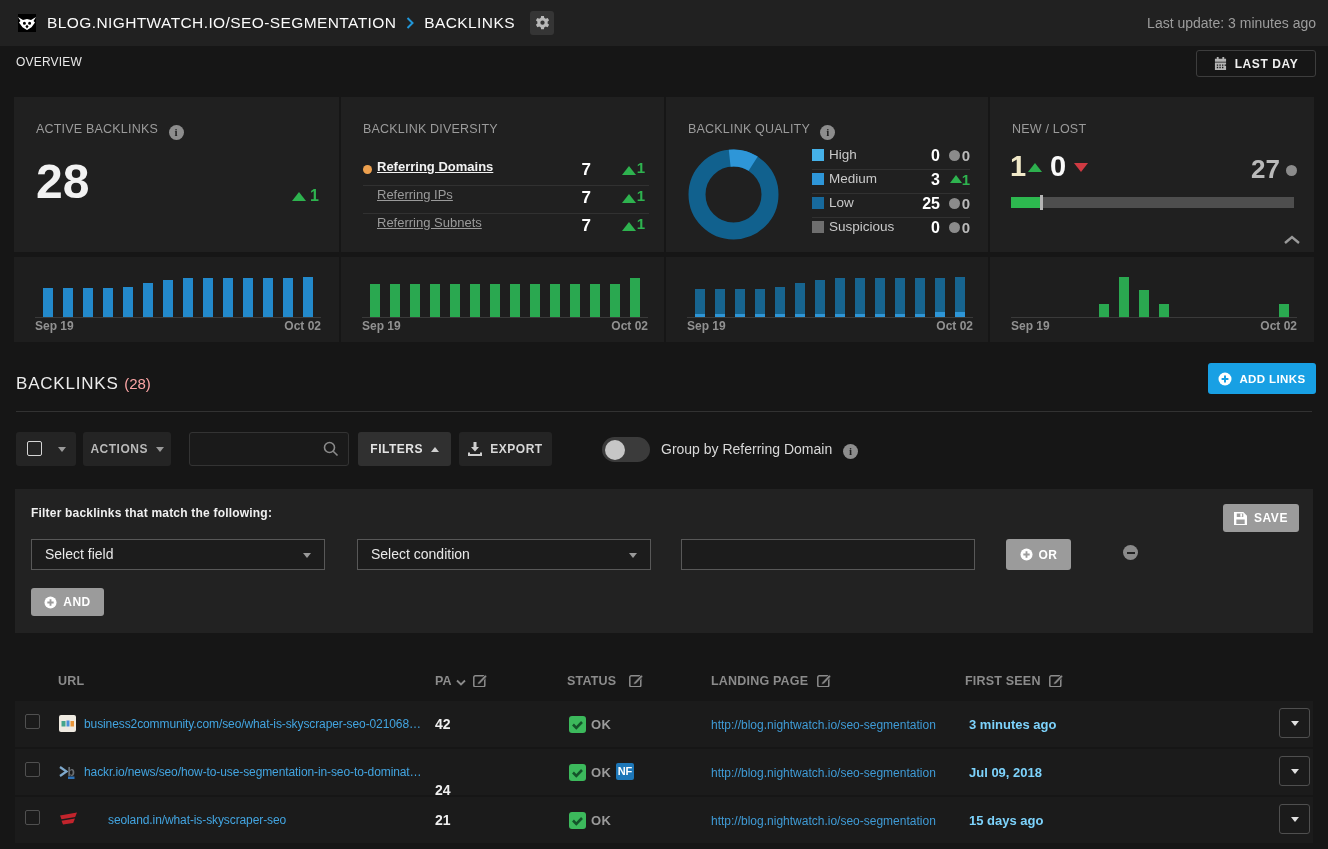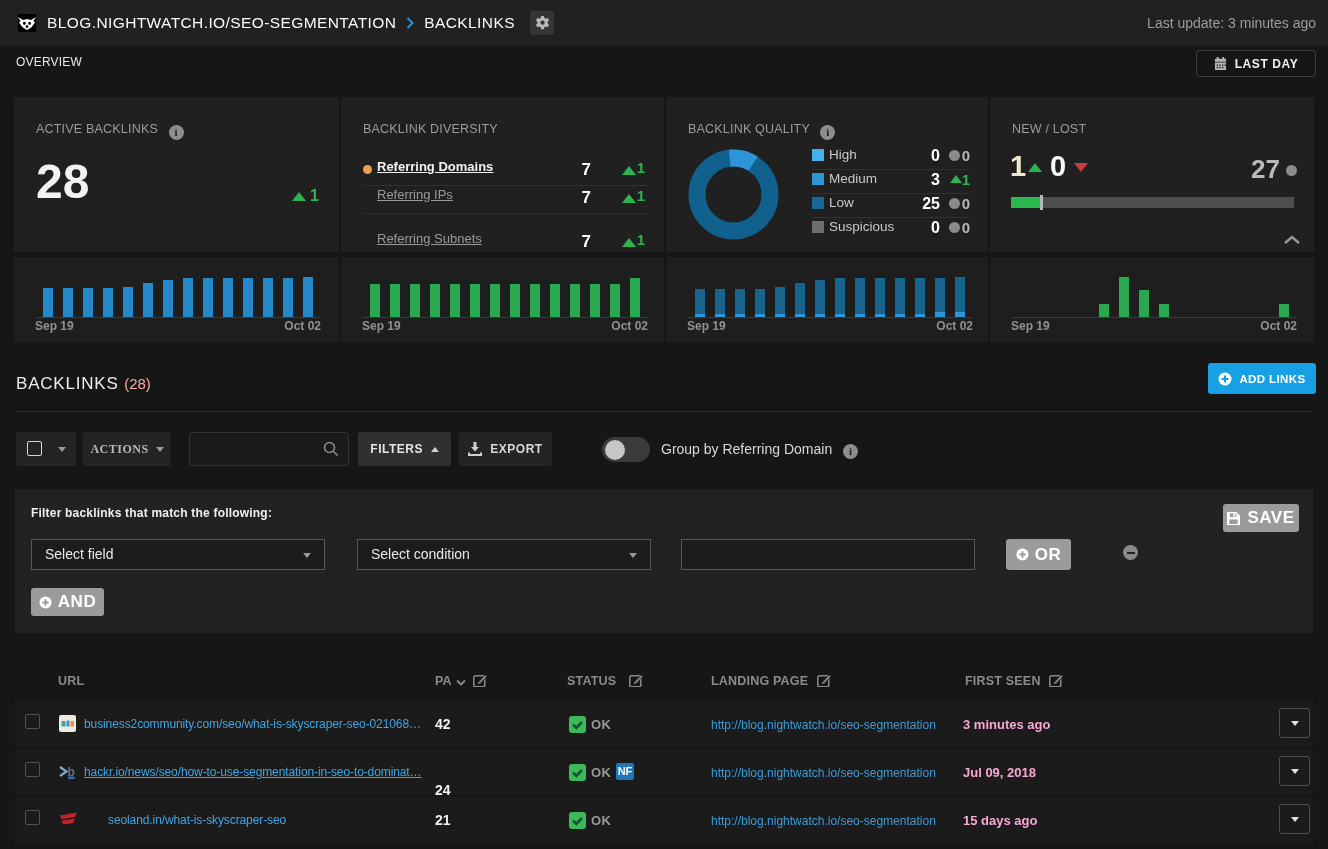--- a/index.html
+++ b/index.html
@@ -45,30 +45,30 @@
 .caret { display:inline-block; width:0; height:0; border-left:4.5px solid transparent; border-right:4.5px solid transparent; border-top:5.5px solid #9a9a9a; }
 .caret-up { display:inline-block; width:0; height:0; border-left:4.5px solid transparent; border-right:4.5px solid transparent; border-bottom:5.5px solid #cfcfcf; }
 .searchbox { position:absolute; left:189px; top:432px; width:160px; height:34px; background:#1a1a1a; border:1px solid #333; border-radius:3px; }
 .toggle { position:absolute; left:602px; top:437px; width:48px; height:25px; background:#3b3b3b; border-radius:13px; }
 .knob { position:absolute; left:3px; top:2.5px; width:20px; height:20px; background:#c6c6c6; border-radius:50%; }
 .grouplbl { position:absolute; left:661px; top:441px; font-size:14px; color:#d8d8d8; }
 
 .fpanel { position:absolute; left:15px; top:489px; width:1298px; height:144px; background:#222222; }
 .ftitle { position:absolute; left:16px; top:17px; font-size:12px; font-weight:bold; color:#f0f0f0; letter-spacing:0.2px; }
 .fselect { position:absolute; top:50px; height:31px; background:#1c1c1c; border:1px solid #585858; color:#e8e8e8; font-size:14px; line-height:29px; padding-left:13px; }
-.gbtn { position:absolute; background:#9b9b9b; border-radius:3px; color:#fff; font-size:17px; font-weight:bold; letter-spacing:0.5px; }
+.gbtn { position:absolute; background:#9b9b9b; border-radius:3px; color:#fff; font-size:12px; font-weight:bold; letter-spacing:0.5px; }
 
 .th { position:absolute; top:674px; font-size:12.5px; font-weight:bold; color:#8b8b8b; letter-spacing:0.2px; }
 .row { position:absolute; left:15px; width:1298px; height:46px; background:#1b1b1b; }
 .cb { position:absolute; width:15px; height:15px; border:1px solid #505050; border-radius:2px; }
 .link { position:absolute; color:#42a4e0; font-size:12px; letter-spacing:-0.1px; white-space:nowrap; }
 .link2 { position:absolute; color:#3f9bd6; font-size:12px; white-space:nowrap; }
 .pa { position:absolute; font-size:14px; font-weight:bold; color:#efefef; }
 .oktxt { position:absolute; font-size:13px; font-weight:bold; color:#9a9a9a; letter-spacing:0.5px; }
-.fs { position:absolute; font-size:13px; font-weight:bold; color:#f9a8d4; }
+.fs { position:absolute; font-size:13px; font-weight:bold; color:#7dd3fc;margin-left:6px; }
 .actbtn { position:absolute; left:1264px; width:31px; height:30px; border:1px solid #4f4f4f; border-radius:3px; }
 .ctr { display:flex; align-items:center; justify-content:center; }
 </style>
 </head>
 <body>
 <div class="topbar">
   <div class="logo">
     <svg width="18" height="18" viewBox="0 0 18 18">
         <path fill="#fff" d="M0 3 L5 6 L9 5 L13 6 L18 3 L15.5 7 L17 8.6 L13.5 13.2 L9 16 L4.5 13.2 L1 8.6 L2.5 7 Z M4.9 9.2 a1.5 1.5 0 1 0 3 0 a1.5 1.5 0 1 0 -3 0 M10.1 9.2 a1.5 1.5 0 1 0 3 0 a1.5 1.5 0 1 0 -3 0 M9 10.8 L10.6 12.6 L9 14.4 L7.4 12.6 Z" fill-rule="evenodd"></path>
       </svg>
@@ -95,21 +95,21 @@
   <div class="cardtitle">ACTIVE BACKLINKS <span class="info">i</span></div>
   <div style="position:absolute;left:22px;top:57px;font-size:48px;font-weight:bold;color:#f2f2f2;">28</div>
   <div style="position:absolute;right:20px;top:90px;"><span class="tri-up"></span> <b class="up" style="font-size:16px;">1</b></div>
 </div>
 <div class="card c2">
   <div class="cardtitle">BACKLINK DIVERSITY</div>
   <div class="divrow" style="top:62px; color:#f2f2f2; font-weight:bold;"><span style="position:absolute;left:0;top:6px;width:9px;height:9px;border-radius:50%;background:#eda04e;"></span><span style="margin-left:14px;">Referring Domains</span><b class="val">7</b><span style="position:absolute;right:13px;top:7px;" class="tri-up"></span><b class="up" style="position:absolute;right:4px;font-size:15px;">1</b></div>
   <div class="divsep" style="top:88px;"></div>
   <div class="divrow" style="top:90px;"><span style="margin-left:14px;">Referring IPs</span><b class="val">7</b><span style="position:absolute;right:13px;top:7px;" class="tri-up"></span><b class="up" style="position:absolute;right:4px;font-size:15px;">1</b></div>
   <div class="divsep" style="top:116px;"></div>
-  <div class="divrow" style="top:118px;margin-top:16px;"><span style="margin-left:14px;">Referring Subnets</span><b class="val">7</b><span style="position:absolute;right:13px;top:7px;" class="tri-up"></span><b class="up" style="position:absolute;right:4px;font-size:15px;">1</b></div>
+  <div class="divrow" style="top:118px;"><span style="margin-left:14px;">Referring Subnets</span><b class="val">7</b><span style="position:absolute;right:13px;top:7px;" class="tri-up"></span><b class="up" style="position:absolute;right:4px;font-size:15px;">1</b></div>
 </div>
 <div class="card c3">
   <div class="cardtitle">BACKLINK QUALITY <span class="info">i</span></div>
   <svg style="position:absolute;left:21px;top:51px;" width="93" height="93" viewBox="0 0 93 93">
     <g transform="translate(46.5,46.5)">
       <circle cx="0" cy="0" r="36.5" fill="none" stroke="#11618e" stroke-width="17"></circle>
       <path d="M -3.8 -36.3 A 36.5 36.5 0 0 1 19.7 -30.8" fill="none" stroke="#2e96d8" stroke-width="17"></path>
     </g>
   </svg>
   <div class="legrow" style="top:50px;"><span class="sq" style="background:#45b1e8;"></span><span style="margin-left:17px;">High</span><span class="legv">0</span><span class="legd"></span><span class="legz">0</span></div>
@@ -225,21 +225,21 @@
       <path d="M7 3.6v6.8M3.6 7h6.8" stroke="#18a0e4" stroke-width="2"></path>
     </svg>
   ADD LINKS
 </div>
 <div class="hr1"></div>
 
 <div class="tbtn" style="left:16px; width:60px;">
     <span style="position:absolute;left:11px;top:9px;width:15px;height:15px;border:1.5px solid #d5d5d5;border-radius:2px;"></span>
     <span class="caret" style="position:absolute;right:10px;top:15px;"></span>
   </div>
-<div class="tbtn ctr" style="left:83px; width:88px;font-family:Liberation Serif, serif;">ACTIONS&nbsp;&nbsp;<span class="caret"></span></div>
+<div class="tbtn ctr" style="left:83px; width:88px;">ACTIONS&nbsp;&nbsp;<span class="caret"></span></div>
 <div class="searchbox">
   <svg width="16" height="16" viewBox="0 0 16 16" style="position:absolute;right:9px;top:8px;">
       <circle cx="6.5" cy="6.5" r="5" fill="none" stroke="#8a8a8a" stroke-width="1.6"></circle>
       <line x1="10.2" y1="10.2" x2="14.5" y2="14.5" stroke="#8a8a8a" stroke-width="1.6"></line>
     </svg>
 </div>
 <div class="tbtn ctr" style="left:358px; width:93px; background:#303030; color:#e4e4e4;">FILTERS&nbsp;&nbsp;<span class="caret-up"></span></div>
 <div class="tbtn ctr" style="left:459px; width:93px; color:#d8d8d8;">
   <svg width="14" height="14" viewBox="0 0 14 14" style="margin-right:8px;">
       <path fill="#cfcfcf" d="M5.5 0h3v5H11L7 9.5 3 5h2.5Z"></path>
@@ -332,21 +332,21 @@
       <span class="caret" style="border-top-color:#e0e0e0;"></span>
     </span>
 </div>
 <div class="row" style="top:749px;">
   <span class="cb" style="left:10px;top:13px;"></span>
   <svg style="position:absolute;left:44px;top:14px;" width="19" height="17" viewBox="0 0 19 17">
       <path d="M1 4 L7.5 8.5 L1 13" fill="none" stroke="#7fa9cc" stroke-width="2.2"></path>
       <text x="8.5" y="13" font-family="Liberation Sans" font-size="12" font-weight="bold" fill="#6a6f74">b</text>
       <rect x="9" y="13.5" width="6.5" height="2.5" fill="#2d72b8"></rect>
     </svg>
-  <span class="link" style="left:69px;top:16px;text-decoration:underline;">hackr.io/news/seo/how-to-use-segmentation-in-seo-to-dominat…</span>
+  <span class="link" style="left:69px;top:16px;">hackr.io/news/seo/how-to-use-segmentation-in-seo-to-dominat…</span>
   <span class="pa" style="left:420px;top:33px;">24</span>
   <svg style="position:absolute;left:554px;top:15px;" width="17" height="17" viewBox="0 0 17 17">
       <rect width="17" height="17" rx="3" fill="#3cb95c"></rect>
       <path d="M4 8.5 L7.3 11.8 L13 6" fill="none" stroke="#14532a" stroke-width="2.6"></path>
     </svg>
   <span class="oktxt" style="left:576px;top:16px;">OK</span>
   <span style="position:absolute;left:601px;top:14px;width:18px;height:17px;background:#1d77b8;border-radius:2px;color:#fff;font-size:11px;font-weight:bold;text-align:center;line-height:17px;">NF</span>
   <span class="link2" style="left:696px;top:17px;">http://blog.nightwatch.io/seo-segmentation</span>
   <span class="fs" style="left:948px;top:16px;">Jul 09, 2018</span>
   <span class="actbtn ctr" style="top:7px;">

